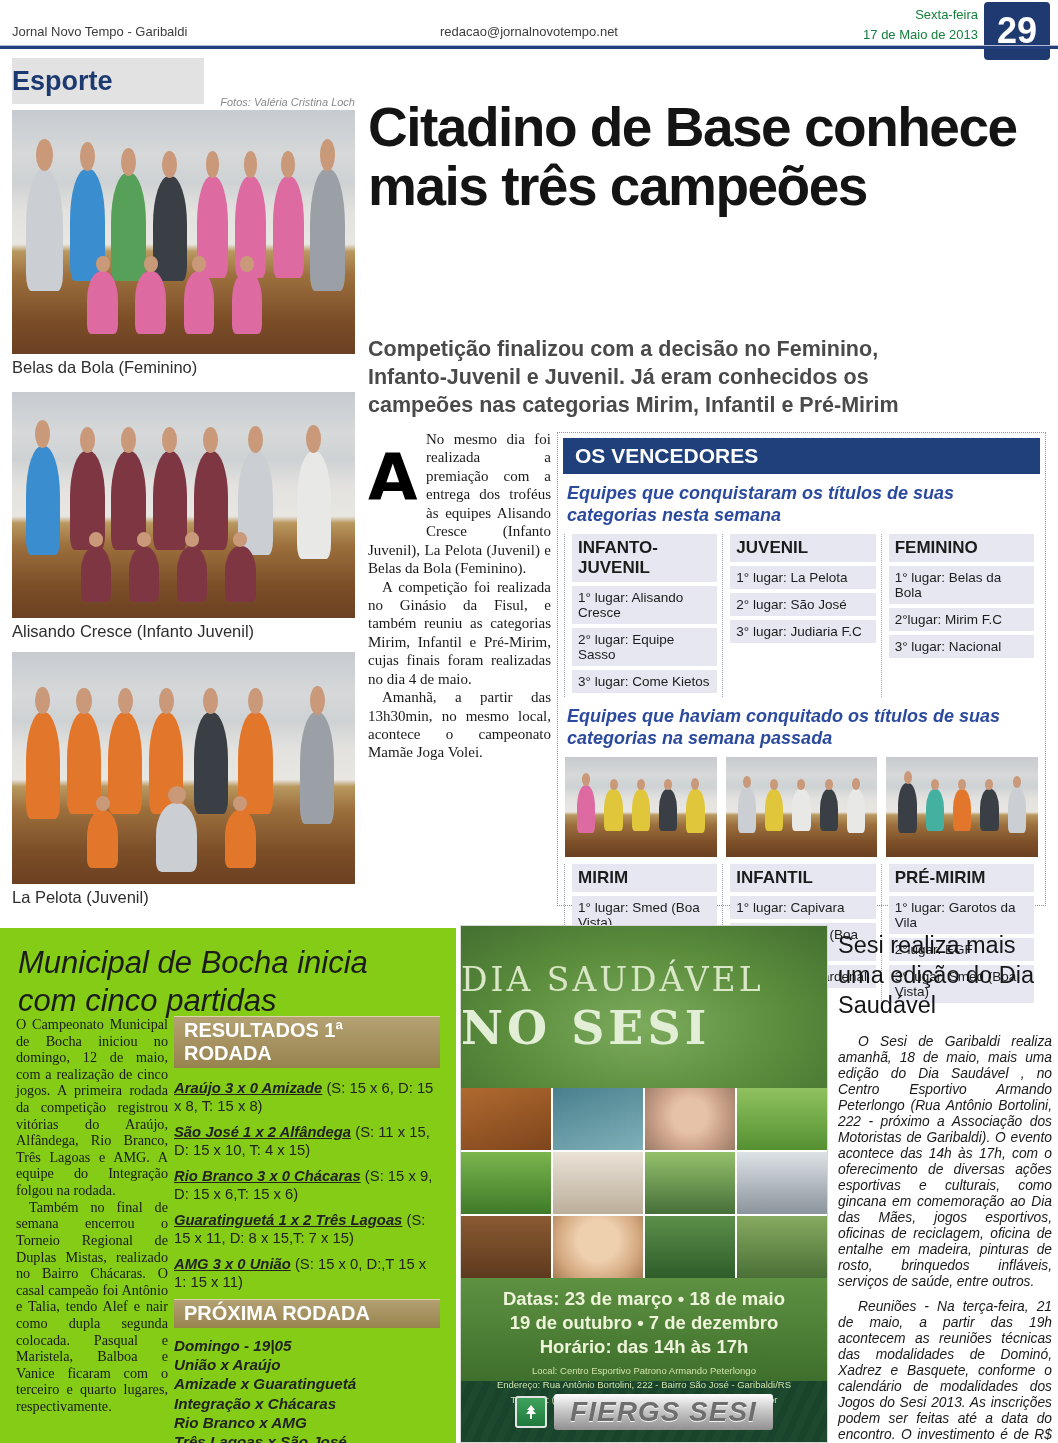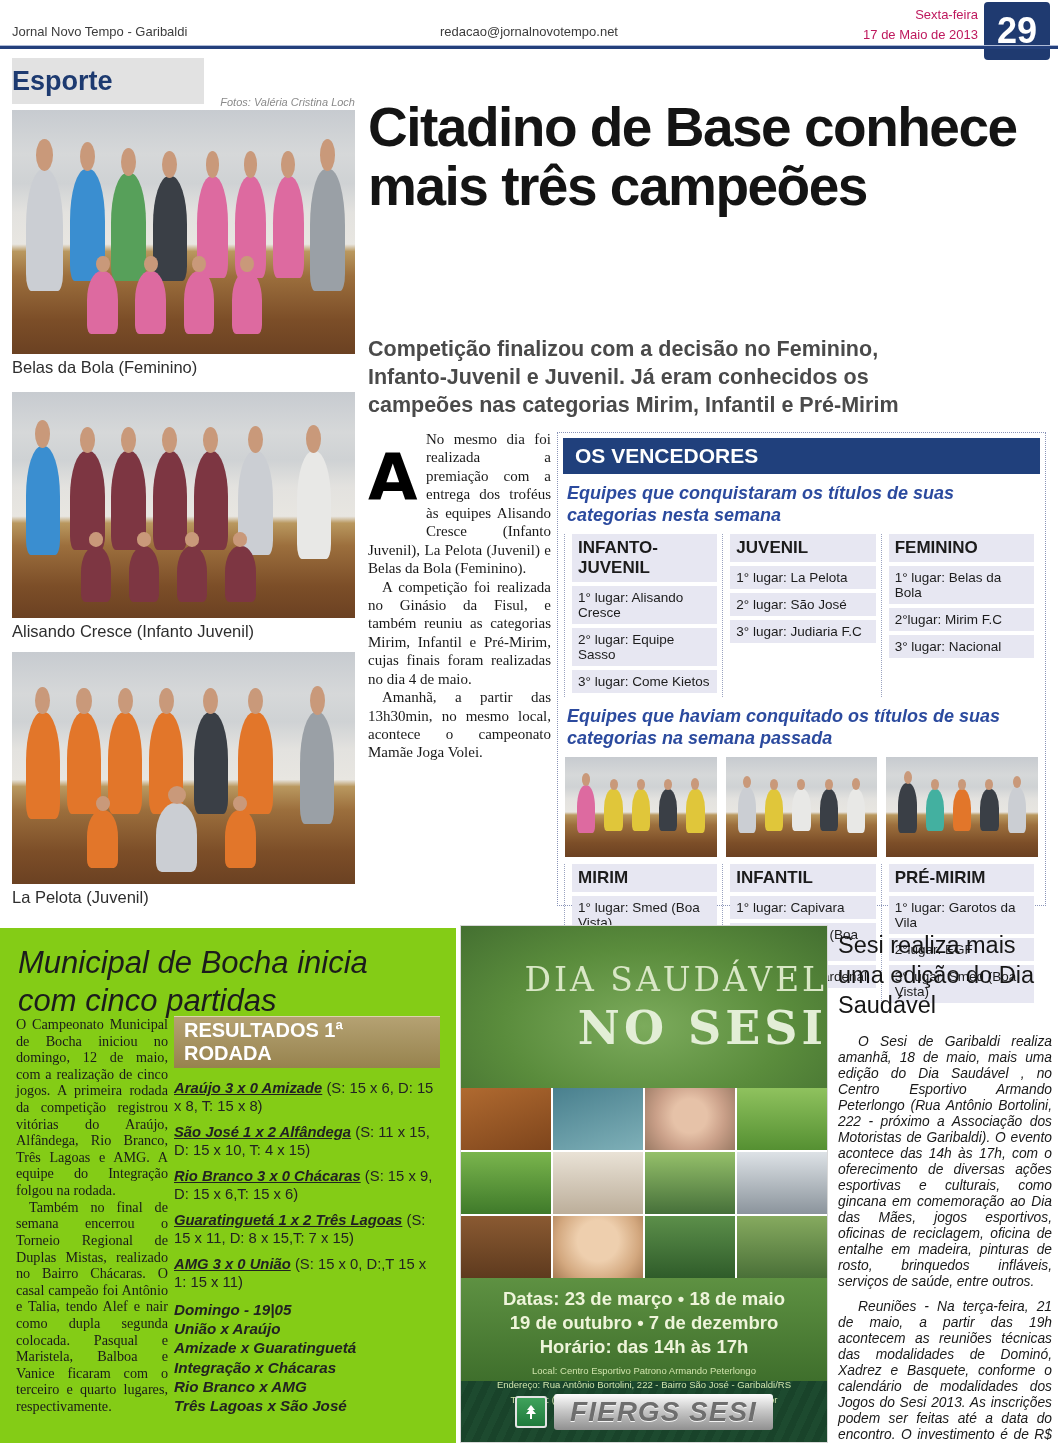--- a/index.html
+++ b/index.html
@@ -2,21 +2,21 @@
 <html lang="pt-BR"><head>
 <meta charset="utf-8">
 <style>
   html,body{margin:0;padding:0;background:#fff;}
   .page{position:relative;width:1058px;height:1443px;background:#fff;overflow:hidden;
         font-family:"Liberation Sans",sans-serif;color:#222;}
 
   
   .m-left{position:absolute;left:12px;top:24px;font-size:13px;color:#3c3c3c;}
   .m-center{position:absolute;left:0;right:0;top:24px;text-align:center;font-size:13px;color:#3c3c3c;}
-  .m-right{position:absolute;right:80px;top:5px;text-align:right;font-size:13px;color:#be185d;line-height:1.5;}
+  .m-right{position:absolute;right:80px;top:5px;text-align:right;font-size:13px;color:#15803d;line-height:1.5;}
   .pagenum{position:absolute;right:8px;top:2px;width:66px;height:58px;background:#1f3a70;color:#fff;
            font-weight:bold;font-size:36px;display:flex;align-items:center;justify-content:center;border-radius:4px;}
   .rule{position:absolute;left:0;right:0;top:45px;height:3px;background:#24407c;border-top:1px solid #aebad6;}
   .section-label{position:absolute;left:12px;top:58px;width:192px;height:46px;background:#e2e2e2;color:#1d3a70;
                  font-weight:bold;font-size:27px;display:flex;align-items:center;padding-left:0;box-sizing:border-box;}
   .credit{position:absolute;left:12px;top:96px;width:343px;text-align:right;font-size:11px;font-style:italic;color:#8a8a8a;}
 
   
   .photo{position:absolute;overflow:hidden;background:
     linear-gradient(180deg,#c7cbd0 0%,#d6d8d9 18%,#cfd2d4 30%,#e3e2df 42%,#e8e6e1 55%,
@@ -70,21 +70,21 @@
   .res-item{font-size:14.8px;line-height:1.25;margin-bottom:7px;color:#222;}
   .res-match{font-weight:bold;font-style:italic;text-decoration:underline;}
   .next-bar{margin-top:6px;}
   .next-list{margin-top:8px;font-size:15.2px;line-height:1.27;color:#222;}
   .next-item{font-weight:bold;font-style:italic;}
 
   
   .ad{position:absolute;left:460px;top:925px;width:368px;height:518px;border:1px solid #d8d8d8;
       box-sizing:border-box;background:#fff;}
   .ad-banner{height:162px;background:radial-gradient(ellipse at 50% 62%,#7cab5c 0%,#5a8c3c 55%,#447031 100%);
-             display:flex;flex-direction:column;align-items:flex-end;justify-content:center;}
+             display:flex;flex-direction:column;align-items:flex-start;justify-content:center;}
   .ad-t1{font-family:"DejaVu Serif",serif;font-size:33px;letter-spacing:3px;color:#d9e7c6;}
   .ad-t2{font-family:"DejaVu Serif",serif;font-size:46px;font-weight:bold;letter-spacing:4px;color:#e3eed6;margin-top:2px;}
   .ad-collage{height:190px;display:grid;grid-template-columns:repeat(4,1fr);grid-template-rows:repeat(3,1fr);
               gap:2px;background:#fff;}
   .tile{width:100%;height:100%;}
   .t1{background:linear-gradient(160deg,#b06a30,#7e451c)} .t2{background:linear-gradient(160deg,#49808e,#7fb0b8)}
   .t3{background:radial-gradient(circle at 50% 45%,#e6c2a8 30%,#caa089 60%,#9a7a64)}
   .t4{background:linear-gradient(180deg,#8fc25e,#559032)} .t5{background:linear-gradient(180deg,#7ab54d,#3f7a2a)}
   .t6{background:linear-gradient(180deg,#e9e2d6,#bcae9a)} .t7{background:linear-gradient(180deg,#95c06a,#46703a)}
   .t8{background:linear-gradient(180deg,#dde2e6,#8b949c)} .t9{background:linear-gradient(180deg,#8a5a32,#5e3a1e)}
@@ -274,20 +274,21 @@
         </div>
         <div class="res-item">
           <span class="res-match">Guaratinguetá 1 x 2 Três Lagoas</span>
           <span class="res-detail">(S: 15 x 11, D: 8 x 15,T: 7 x 15)</span>
         </div>
         <div class="res-item">
           <span class="res-match">AMG 3 x 0 União</span>
           <span class="res-detail">(S: 15 x 0, D:,T 15 x 1: 15 x 11)</span>
         </div>
       </div>
+      <div class="b-bar next-bar">PRÓXIMA RODADA</div>
       <div class="next-list">
         <div class="next-item">Domingo - 19|05</div>
         <div class="next-item">União x Araújo</div>
         <div class="next-item">Amizade x Guaratinguetá</div>
         <div class="next-item">Integração x Chácaras</div>
         <div class="next-item">Rio Branco x AMG</div>
         <div class="next-item">Três Lagoas x São José</div>
 
       </div>
     </div>

